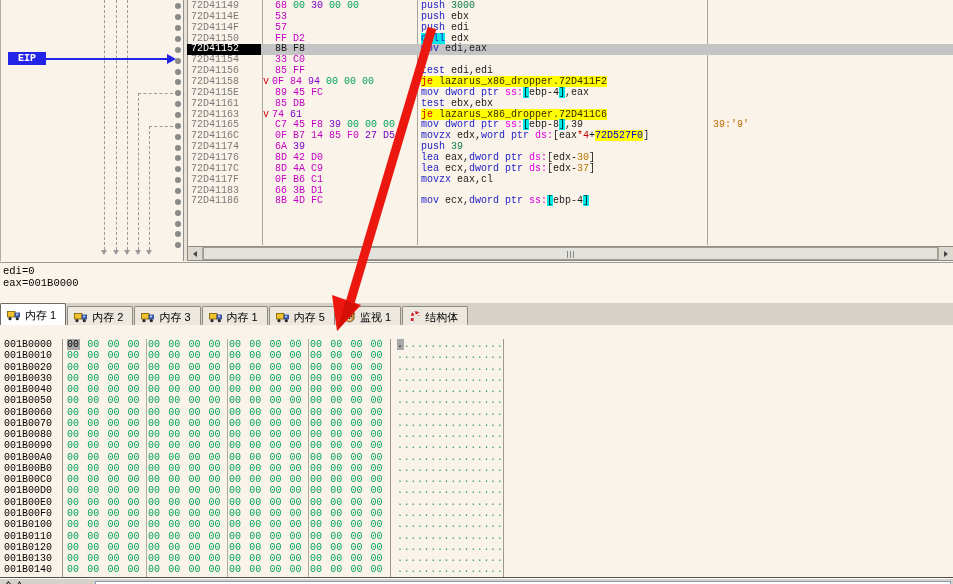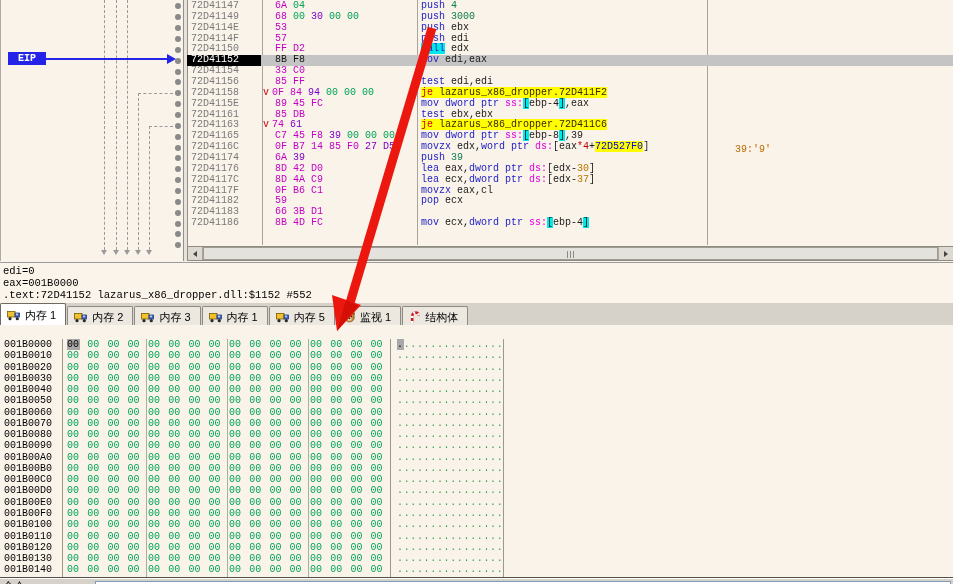--- a/index.html
+++ b/index.html
@@ -14,21 +14,21 @@
   .bullet{position:absolute;width:6px;height:6px;border-radius:50%;background:#8A8A8A;}
   #splitter{position:absolute;left:182px;top:0;width:3px;height:261px;border-left:1px solid #909090;border-right:1px solid #909090;background:#E8E2D8;}
   .colsep{position:absolute;top:0;height:245px;width:1px;background:#A8A49A;}
   #disasm-rows{position:absolute;left:186px;top:1px;right:0;height:240px;}
   .drow{position:relative;height:10.86px;line-height:10.86px;white-space:pre;}
   .drow.eip{background:#C4C4C4;}
   .c-addr{position:absolute;left:4px;width:66px;color:#7A7A7A;}
   .drow.eip .c-addr{background:#000;color:#FFF;left:0;padding-left:4px;width:70px;}
   .c-bytes{position:absolute;left:76px;width:152px;}
   .c-ins{position:absolute;left:234px;width:286px;}
-  .c-cmt{position:absolute;left:548px;color:#BE6A00;margin-top:14px;}
+  .c-cmt{position:absolute;left:526px;color:#BE6A00;}
   .jcaret{color:#C80000;margin-right:3px;}
   .b-m{color:#C400C4}.b-p{color:#7C00C8}.b-g{color:#00A455}.b-k{color:#111}
   .t-b{color:#2222C8}.t-k{color:#1A1A1A}.t-n{color:#0E7B50}.t-s{color:#E400E4}
   .t-cb{background:#00E8E8;color:#002222}
   .t-jr{background:#FFFF00;color:#D00000}
   .t-ly{background:#FFFF00;color:#3A2600}
   .t-by{background:#FFFF00;color:#0000E0}
   .t-o{color:#B87400}.t-rd{color:#C80000}
   .t-cc{background:#00E8E8;color:#2222C8}
   
@@ -117,39 +117,37 @@
         <div class="bullet" style="left: 174px; top: 209.74px;"></div>
         <div class="bullet" style="left: 174px; top: 220.6px;"></div>
         <div class="bullet" style="left: 174px; top: 231.46px;"></div>
         <div class="bullet" style="left: 174px; top: 242.32px;"></div>
       </div>
     <div id="splitter"></div>
     <div class="colsep" style="left:261px"></div>
     <div class="colsep" style="left:416px"></div>
     <div class="colsep" style="left:706px"></div>
     <div id="disasm-rows">
-        <div class="drow"><div class="c-addr">72D41147</div><div class="c-bytes"><span>&nbsp;&nbsp;</span><span class="b-m">6A </span><span class="b-g">04</span></div><div class="c-ins"><span class="t-b">push </span><span class="t-n">4</span></div></div>
         <div class="drow"><div class="c-addr">72D41149</div><div class="c-bytes"><span>&nbsp;&nbsp;</span><span class="b-m">68 </span><span class="b-g">00 </span><span class="b-p">30 </span><span class="b-g">00 </span><span class="b-g">00</span></div><div class="c-ins"><span class="t-b">push </span><span class="t-n">3000</span></div></div>
         <div class="drow"><div class="c-addr">72D4114E</div><div class="c-bytes"><span>&nbsp;&nbsp;</span><span class="b-m">53</span></div><div class="c-ins"><span class="t-b">push </span><span class="t-k">ebx</span></div></div>
         <div class="drow"><div class="c-addr">72D4114F</div><div class="c-bytes"><span>&nbsp;&nbsp;</span><span class="b-m">57</span></div><div class="c-ins"><span class="t-b">push </span><span class="t-k">edi</span></div></div>
         <div class="drow"><div class="c-addr">72D41150</div><div class="c-bytes"><span>&nbsp;&nbsp;</span><span class="b-m">FF </span><span class="b-m">D2</span></div><div class="c-ins"><span class="t-cc">call</span><span class="t-k"> edx</span></div></div>
         <div class="drow eip"><div class="c-addr">72D41152</div><div class="c-bytes"><span>&nbsp;&nbsp;</span><span class="b-k">8B </span><span class="b-k">F8</span></div><div class="c-ins"><span class="t-b">mov </span><span class="t-k">edi,eax</span></div></div>
         <div class="drow"><div class="c-addr">72D41154</div><div class="c-bytes"><span>&nbsp;&nbsp;</span><span class="b-m">33 </span><span class="b-m">C0</span></div></div>
         <div class="drow"><div class="c-addr">72D41156</div><div class="c-bytes"><span>&nbsp;&nbsp;</span><span class="b-m">85 </span><span class="b-m">FF</span></div><div class="c-ins"><span class="t-b">test </span><span class="t-k">edi,edi</span></div></div>
         <div class="drow"><div class="c-addr">72D41158</div><div class="c-bytes"><span class="jcaret">v</span><span class="b-m">0F </span><span class="b-m">84 </span><span class="b-p">94 </span><span class="b-g">00 </span><span class="b-g">00 </span><span class="b-g">00</span></div><div class="c-ins"><span class="t-jr">je </span><span class="t-ly">lazarus_x86_dropper.72D411F2</span></div></div>
         <div class="drow"><div class="c-addr">72D4115E</div><div class="c-bytes"><span>&nbsp;&nbsp;</span><span class="b-m">89 </span><span class="b-m">45 </span><span class="b-m">FC</span></div><div class="c-ins"><span class="t-b">mov </span><span class="t-b">dword ptr </span><span class="t-s">ss:</span><span class="t-cb">[</span><span class="t-k">ebp-4</span><span class="t-cb">]</span><span class="t-k">,eax</span></div></div>
         <div class="drow"><div class="c-addr">72D41161</div><div class="c-bytes"><span>&nbsp;&nbsp;</span><span class="b-m">85 </span><span class="b-m">DB</span></div><div class="c-ins"><span class="t-b">test </span><span class="t-k">ebx,ebx</span></div></div>
         <div class="drow"><div class="c-addr">72D41163</div><div class="c-bytes"><span class="jcaret">v</span><span class="b-m">74 </span><span class="b-p">61</span></div><div class="c-ins"><span class="t-jr">je </span><span class="t-ly">lazarus_x86_dropper.72D411C6</span></div></div>
         <div class="drow"><div class="c-addr">72D41165</div><div class="c-bytes"><span>&nbsp;&nbsp;</span><span class="b-m">C7 </span><span class="b-m">45 </span><span class="b-m">F8 </span><span class="b-p">39 </span><span class="b-g">00 </span><span class="b-g">00 </span><span class="b-g">00</span></div><div class="c-ins"><span class="t-b">mov </span><span class="t-b">dword ptr </span><span class="t-s">ss:</span><span class="t-cb">[</span><span class="t-k">ebp-8</span><span class="t-cb">]</span><span class="t-k">,39</span></div><div class="c-cmt">39:'9'</div></div>
         <div class="drow"><div class="c-addr">72D4116C</div><div class="c-bytes"><span>&nbsp;&nbsp;</span><span class="b-m">0F </span><span class="b-m">B7 </span><span class="b-m">14 </span><span class="b-m">85 </span><span class="b-m">F0 </span><span class="b-p">27 </span><span class="b-p">D5</span></div><div class="c-ins"><span class="t-b">movzx </span><span class="t-k">edx,</span><span class="t-b">word ptr </span><span class="t-s">ds:</span><span class="t-k">[eax</span><span class="t-rd">*4</span><span class="t-k">+</span><span class="t-by">72D527F0</span><span class="t-k">]</span></div></div>
         <div class="drow"><div class="c-addr">72D41174</div><div class="c-bytes"><span>&nbsp;&nbsp;</span><span class="b-m">6A </span><span class="b-p">39</span></div><div class="c-ins"><span class="t-b">push </span><span class="t-n">39</span></div></div>
         <div class="drow"><div class="c-addr">72D41176</div><div class="c-bytes"><span>&nbsp;&nbsp;</span><span class="b-m">8D </span><span class="b-m">42 </span><span class="b-m">D0</span></div><div class="c-ins"><span class="t-b">lea </span><span class="t-k">eax,</span><span class="t-b">dword ptr </span><span class="t-s">ds:</span><span class="t-k">[edx-</span><span class="t-o">30</span><span class="t-k">]</span></div></div>
         <div class="drow"><div class="c-addr">72D4117C</div><div class="c-bytes"><span>&nbsp;&nbsp;</span><span class="b-m">8D </span><span class="b-m">4A </span><span class="b-m">C9</span></div><div class="c-ins"><span class="t-b">lea </span><span class="t-k">ecx,</span><span class="t-b">dword ptr </span><span class="t-s">ds:</span><span class="t-k">[edx-</span><span class="t-o">37</span><span class="t-k">]</span></div></div>
         <div class="drow"><div class="c-addr">72D4117F</div><div class="c-bytes"><span>&nbsp;&nbsp;</span><span class="b-m">0F </span><span class="b-m">B6 </span><span class="b-m">C1</span></div><div class="c-ins"><span class="t-b">movzx </span><span class="t-k">eax,cl</span></div></div>
-        <div class="drow"><div class="c-addr">72D41182</div><div class="c-bytes"><span>&nbsp;&nbsp;</span><span class="b-m">59</span></div><div class="c-ins"><span class="t-b">pop </span><span class="t-k">ecx</span></div></div>
         <div class="drow"><div class="c-addr">72D41183</div><div class="c-bytes"><span>&nbsp;&nbsp;</span><span class="b-m">66 </span><span class="b-m">3B </span><span class="b-m">D1</span></div></div>
         <div class="drow"><div class="c-addr">72D41186</div><div class="c-bytes"><span>&nbsp;&nbsp;</span><span class="b-m">8B </span><span class="b-m">4D </span><span class="b-m">FC</span></div><div class="c-ins"><span class="t-b">mov </span><span class="t-k">ecx,</span><span class="t-b">dword ptr </span><span class="t-s">ss:</span><span class="t-cb">[</span><span class="t-k">ebp-4</span><span class="t-cb">]</span></div></div>
       </div>
 
     <div id="eip-label">EIP</div>
     <div id="eip-line"></div>
     <div id="eip-head"></div>
 
     <div id="hscroll">
       <div class="sb-btn">
@@ -160,21 +158,20 @@
         </div>
       <div class="sb-btn right">
           <div class="sb-tri-r"></div>
         </div>
     </div>
   </div>
 
   <div id="info-pane">
     <div class="info-line" style="top:2px">edi=0</div>
     <div class="info-line" style="top:14px">eax=001B0000</div>
-    <div class="info-line" style="top:26px">.text:72D41152 lazarus_x86_dropper.dll:$1152 #552</div>
   </div>
 
   <div id="tabbar">
       <div class="tab active">
         <span>
           <svg width="14" height="11" viewBox="0 0 14 11">
             <rect x="0.5" y="1.5" width="7.5" height="5.5" fill="#F2C12E" stroke="#7A5C00" stroke-width="0.8"></rect>
             <rect x="8" y="3" width="4.5" height="4" fill="#4565C6" stroke="#223C80" stroke-width="0.8"></rect>
             <rect x="9" y="3.6" width="2" height="1.6" fill="#BBD4F2"></rect>
             <circle cx="3" cy="8.7" r="1.6" fill="#2A2A2A"></circle>

